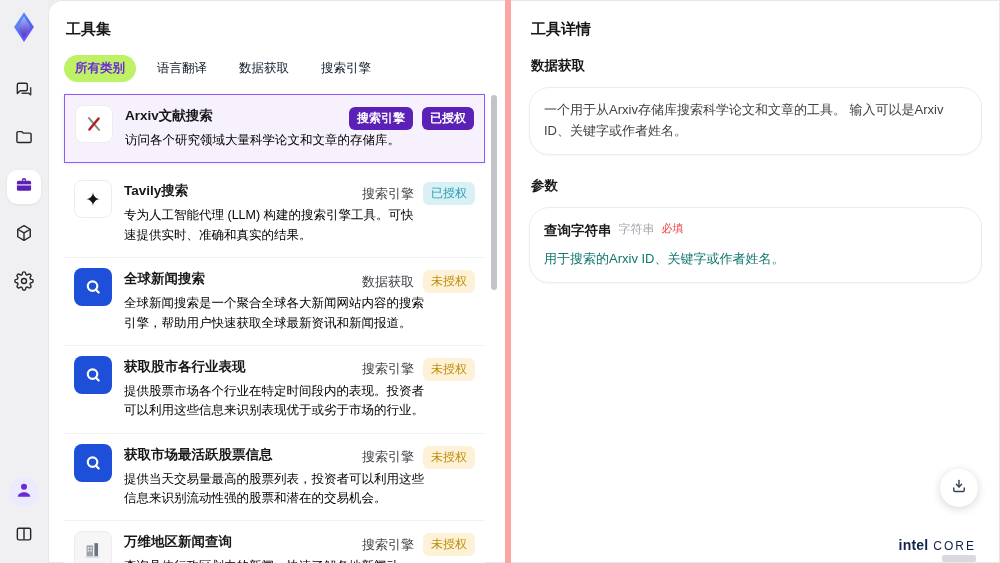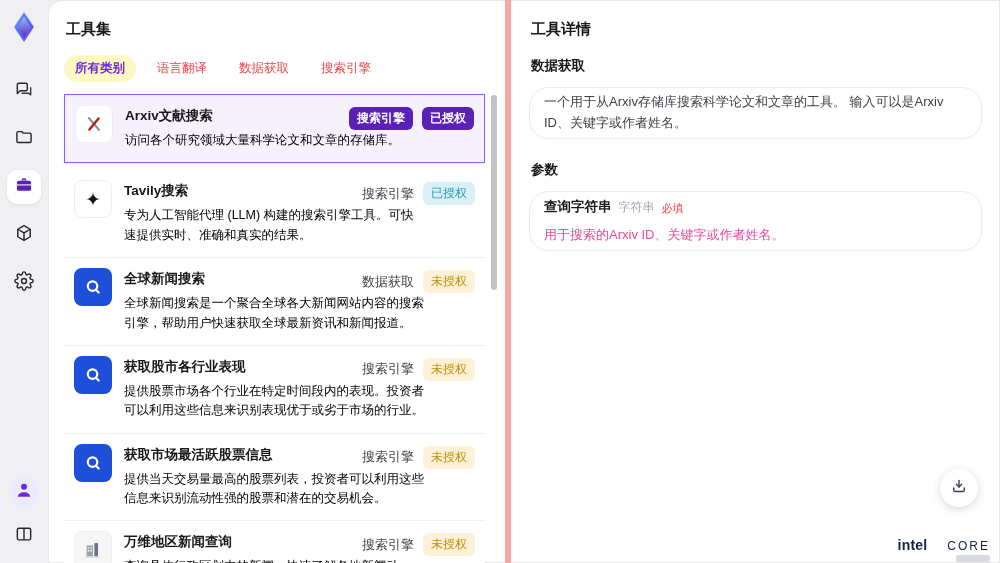--- a/index.html
+++ b/index.html
@@ -41,24 +41,24 @@
   }
   
   .panel-list {
     width:457px; flex:none;
     padding:14px 20px 8px 16px;
     position:relative;
   }
   .panel-title { font-size:15px; font-weight:bold; margin:6px 0 16px 2px; }
   .tabs { display:flex; align-items:center; gap:10px; margin-bottom:12px; }
   .tab {
-    font-size:12.5px; color:#ef4444;
+    font-size:12.5px; color:#0f172a;
     padding:5px 11px; border-radius:15px; cursor:pointer; white-space:nowrap;
   }
-  .tab.active { background:#fef9c3; color:#6d28d9; font-weight:bold; }
+  .tab.active { background:#bef264; color:#6d28d9; font-weight:bold; }
   .tool-list { position:relative; }
   .tool-item {
     position:relative;
     display:flex; gap:12px;
     padding:10px 10px 12px 10px;
     border-bottom:1px solid #f1f1f4;
     cursor:pointer;
     background:#fff;
   }
   .tool-item.selected {
@@ -98,41 +98,41 @@
     flex:1;
     border-left:6px solid #fca5a5;
     padding:14px 18px;
     position:relative;
   }
   .detail-title { font-size:15px; font-weight:bold; margin:6px 0 18px 2px; }
   .section-heading { font-size:13.5px; font-weight:bold; margin:0 0 12px 2px; }
   .info-box {
     border:1px solid #ececf0; border-radius:20px;
     background:#fff; box-shadow:0 1px 2px rgba(0,0,0,.03);
-    padding:4px 14px;
+    padding:12px 14px;
     font-size:13px; color:#3f3f46; line-height:1.6;
     margin-bottom:22px;
   }
-  .param-head { display:flex; align-items:flex-end; gap:7px; margin-bottom:8px; }
+  .param-head { display:flex; align-items:flex-start; gap:7px; margin-bottom:8px; }
   .param-name { font-size:13.5px; font-weight:bold; color:#18181b; }
   .param-type { font-size:12px; color:#a1a1aa; }
   .param-required { font-size:11px; color:#ef4444; }
-  .param-desc { font-size:13px; color:#ec4899; }
+  .param-desc { font-size:13px; color:#0f766e; }
   
   .fab-download {
     position:absolute; right:22px; bottom:56px;
     width:38px; height:38px; border-radius:50%;
     background:#fff; box-shadow:0 2px 10px rgba(0,0,0,.16);
     display:flex; align-items:center; justify-content:center;
     cursor:pointer; color:#374151;
   }
   .fab-download svg { width:18px; height:18px; }
   .intel-logo {
-    position:absolute; right:10px; bottom:10px;
-    color:#12224a; display:flex; align-items:baseline; gap:20px;
+    position:absolute; right:24px; bottom:10px;
+    color:#12224a; display:flex; align-items:baseline; gap:5px;
   }
   .intel-logo .intel { font-size:14px; font-weight:bold; letter-spacing:.2px; }
   .intel-logo .core { font-size:12px; letter-spacing:2px; font-weight:normal; }
   .intel-logo .ultra-bar {
     position:absolute; right:0; bottom:-9px;
     width:34px; height:7px; border-radius:2px; background:#d9dadf;
   }
 </style>
 </head>
 <body>

